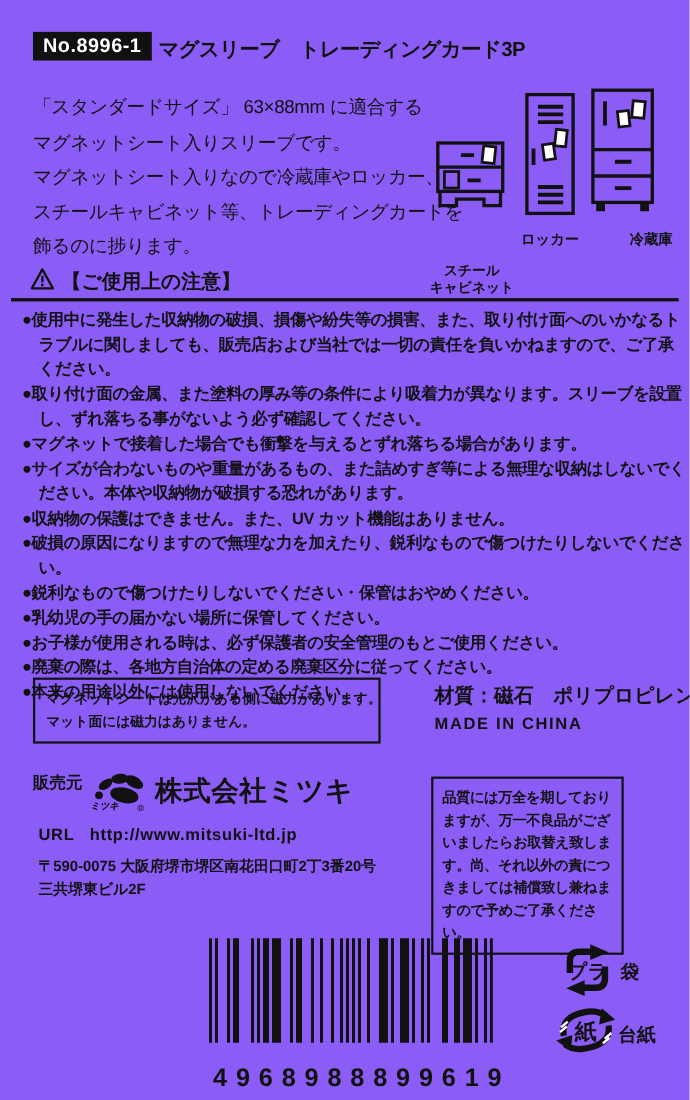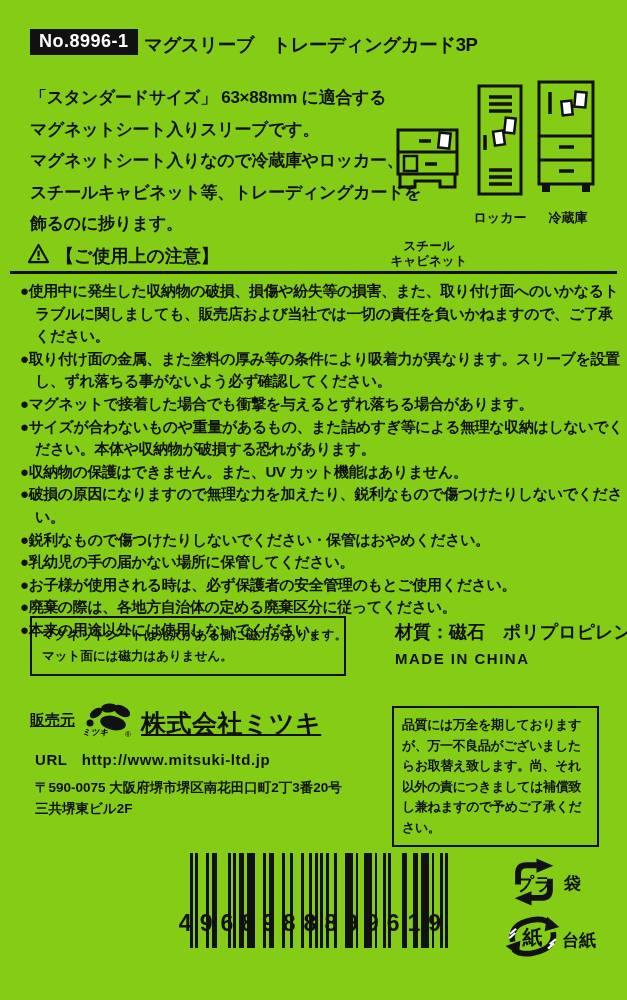--- a/index.html
+++ b/index.html
@@ -1,65 +1,65 @@
 <!DOCTYPE html>
 <html lang="ja"><head>
 <meta charset="utf-8">
 <style>
   html,body{margin:0;padding:0;background:#fff;}
   .page{
-    position:relative;width:627px;height:1000px;background:#84cc16;
+    position:relative;width:627px;height:1000px;background:#8b5cf6;
     font-family:"Liberation Sans","DejaVu Sans",sans-serif;color:#111;
     overflow:hidden;
   }
   
   .product-no{
     position:absolute;left:30px;top:29px;background:#111;color:#fff;
     font-size:18px;font-weight:bold;padding:2px 9px 3px;letter-spacing:.5px;
   }
   .product-title{
     position:absolute;left:144px;top:32px;font-size:18.5px;font-weight:bold;
     letter-spacing:-.5px;white-space:nowrap;
   }
   
   .description{position:absolute;left:30px;top:82px;}
-  .description div{font-size:17px;font-weight:bold;line-height:31.5px;white-space:nowrap;letter-spacing:-.3px;}
+  .description div{font-size:17px;font-weight:normal;line-height:31.5px;white-space:nowrap;letter-spacing:-.3px;}
   
   .icn{position:absolute;}
   .icn svg{display:block;}
   .icn-label{position:absolute;font-size:12.5px;font-weight:bold;text-align:center;line-height:14.5px;white-space:nowrap;}
   
   .caution-heading{position:absolute;left:27px;top:243px;display:flex;align-items:center;gap:6px;font-size:18px;font-weight:bold;}
   .rule{position:absolute;left:10px;top:271px;width:607px;height:2.5px;background:#111;}
   .caution-list{position:absolute;left:20px;top:280px;width:606px;}
   .c-item{font-size:15px;font-weight:bold;line-height:22.6px;letter-spacing:-.4px;padding-left:15px;text-indent:-15px;}
   
   .magnet-note{
     position:absolute;left:30px;top:616px;width:316px;box-sizing:border-box;
     border:2.5px solid #111;padding:7px 10px;
   }
   .magnet-note div{font-size:12.5px;font-weight:bold;line-height:21px;white-space:nowrap;}
   .material-line{position:absolute;left:395px;top:620px;font-size:18px;font-weight:bold;white-space:nowrap;}
   .origin-line{position:absolute;left:395px;top:650px;font-size:15px;font-weight:bold;letter-spacing:1.5px;white-space:nowrap;}
   
-  .distributor{position:absolute;left:30px;top:702px;display:flex;align-items:center;gap:7px;text-decoration:underline;}
+  .distributor{position:absolute;left:30px;top:702px;display:flex;align-items:flex-start;gap:7px;}
   .dist-label{font-size:15px;font-weight:bold;padding-bottom:6px;}
   .company-name{font-size:25px;font-weight:bold;letter-spacing:.5px;white-space:nowrap;}
   .url-line{position:absolute;left:35px;top:751px;font-size:15px;font-weight:bold;letter-spacing:.6px;display:flex;gap:14px;white-space:nowrap;}
   .addr1{position:absolute;left:35px;top:779px;font-size:13.5px;font-weight:600;white-space:nowrap;}
   .addr2{position:absolute;left:35px;top:800px;font-size:13.5px;font-weight:600;white-space:nowrap;}
   
   .quality-box{
-    position:absolute;left:392px;top:706px;width:207px;box-sizing:border-box;
+    position:absolute;left:392px;top:706px;width:175px;box-sizing:border-box;
     border:2px solid #111;padding:7px 8px;font-size:13px;font-weight:bold;line-height:20.5px;letter-spacing:-.4px;
   }
   
   .barcode-bars{position:absolute;left:190px;top:853px;width:258px;height:95px;}
   .barcode-number{
-    position:absolute;left:164px;top:910px;width:300px;text-align:center;
+    position:absolute;left:164px;top:966px;width:300px;text-align:right;
     font-size:23px;font-weight:bold;letter-spacing:8px;white-space:nowrap;
     font-family:"Liberation Sans","DejaVu Sans",sans-serif;
   }
   
   .recycle-label{position:absolute;font-size:17px;font-weight:bold;white-space:nowrap;}
   svg .stroke{fill:none;stroke:#111;}
   svg text{font-family:"Liberation Sans","DejaVu Sans",sans-serif;}
 </style>
 </head>
 <body>
@@ -116,21 +116,21 @@
       <line class="stroke" x1="2" y1="80" x2="56" y2="80" stroke-width="3"></line>
       <line class="stroke" x1="13" y1="12" x2="13" y2="34" stroke-width="3.5"></line>
       <rect x="25" y="21" width="10" height="14" fill="#fff" stroke="#111" stroke-width="2.5" transform="rotate(-6 30 28)"></rect>
       <rect x="38" y="12" width="11" height="15" fill="#fff" stroke="#111" stroke-width="2.5" transform="rotate(5 43 19)"></rect>
       <line class="stroke" x1="22" y1="67" x2="37" y2="67" stroke-width="3.5"></line>
       <line class="stroke" x1="22" y1="91" x2="37" y2="91" stroke-width="3.5"></line>
       <rect x="5" y="104" width="8" height="8" fill="#111"></rect>
       <rect x="45" y="104" width="8" height="8" fill="#111"></rect>
     </svg>
   </div>
-  <div class="icn-label" style="left:540px;top:211px;width:56px;font-size:13px;">冷蔵庫</div>
+  <div class="icn-label" style="left:564px;top:211px;width:56px;font-size:13px;">冷蔵庫</div>
 
   <div class="caution-heading">
     <span>
       <svg width="23" height="21" viewBox="0 0 24 22">
         <path d="M12 2 L22 20 H2 Z" fill="none" stroke="#111" stroke-width="2.2" stroke-linejoin="round"></path>
         <rect x="10.9" y="8" width="2.3" height="6.2" fill="#111"></rect>
         <circle cx="12" cy="16.8" r="1.4" fill="#111"></circle>
       </svg>
     </span>
     <span>【ご使用上の注意】</span>

